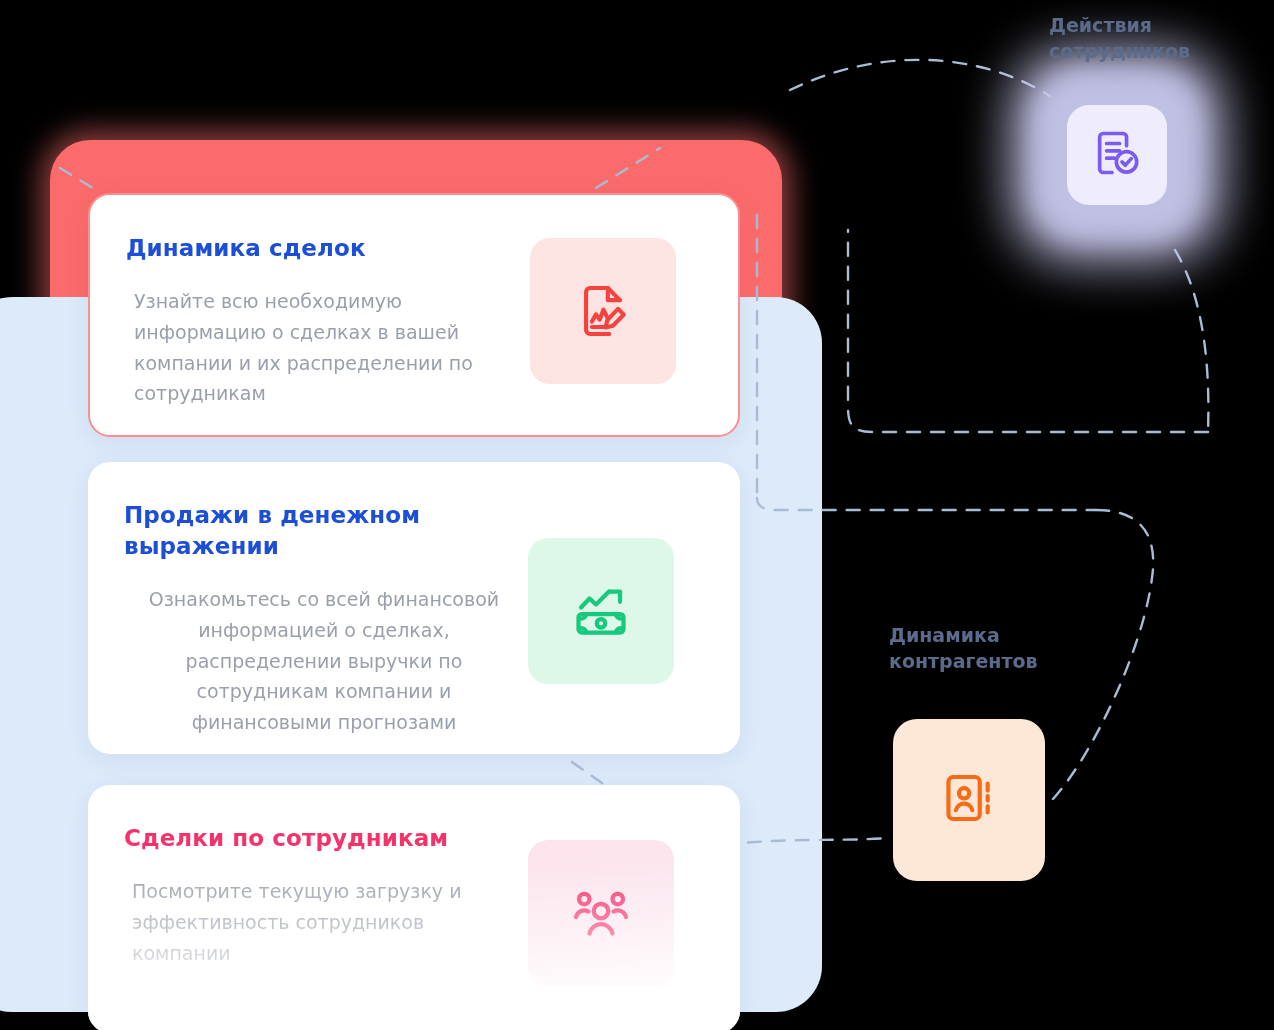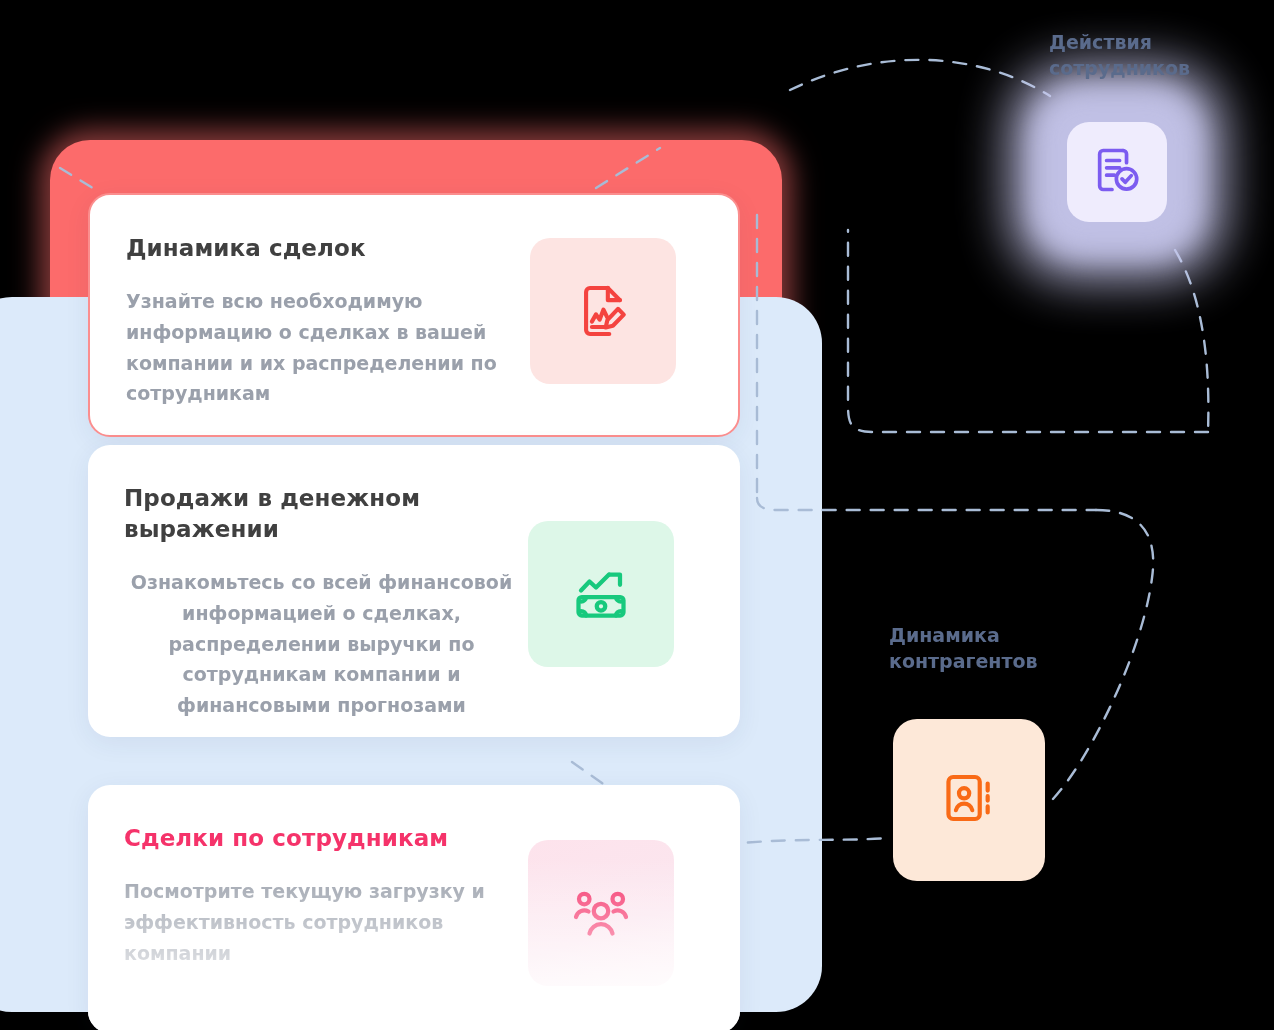--- a/index.html
+++ b/index.html
@@ -25,36 +25,36 @@
   
   .connectors{position:absolute;left:0;top:0;width:1274px;height:1030px;}
 
   
   .card{
     position:absolute;left:88px;width:652px;
     background:#ffffff;border-radius:22px;
     box-shadow:0 6px 26px rgba(40,60,100,.07);
   }
   .card.c1{top:193px;height:244px;border:2px solid #fb8e8e;box-sizing:border-box;}
-  .card.c2{top:445px;height:292px;}
+  .card.c2{top:462px;height:292px;}
   .card.c3{top:785px;height:248px;}
   .card-fade{
     position:absolute;left:0;top:0;width:100%;height:100%;
     border-radius:22px;pointer-events:none;
     background:linear-gradient(to bottom,rgba(255,255,255,0) 30%,rgba(255,255,255,.78) 82%,rgba(255,255,255,.95) 100%);
   }
   .card-body{position:relative;padding:38px 0 0 36px;width:400px;}
   .card-title{
-    font-size:23px;font-weight:bold;color:#404040;
+    font-size:23px;font-weight:bold;color:#1d4ed8;
     line-height:1.35;margin:0 0 22px 0;letter-spacing:.1px;
   }
   .card.c3 .card-title{color:#f5336a;}
   .card-desc{
-    font-size:19px;color:#9aa0ab;line-height:1.62;margin:0;
-    font-weight:700;max-width:385px;
+    font-size:19px;color:#9aa0ab;line-height:1.62;margin:8px;
+    font-weight:400;max-width:385px;
   }
   .card.c2 .card-desc{max-width:395px;text-align:center;}
   .card-icon{
     position:absolute;border-radius:20px;
     display:flex;align-items:center;justify-content:center;
   }
   .card.c1 .card-icon{left:440px;top:43px;width:146px;height:146px;background:#fde4e2;}
   .card.c2 .card-icon{left:440px;top:76px;width:146px;height:146px;background:#ddf7e8;}
   .card.c3 .card-icon{left:440px;top:55px;width:146px;height:146px;
      background:linear-gradient(160deg,#fde3ec 0%,#fbe6ef 60%,#fdf0f5 100%);}
@@ -75,21 +75,21 @@
     position:relative;width:100px;height:100px;border-radius:22px;
     display:flex;align-items:center;justify-content:center;
   }
   .node .label{
     position:absolute;font-size:19px;font-weight:bold;color:#5a6b8c;
     line-height:1.35;width:180px;
   }
   #node-deals{left:703px;top:105px;}
   #node-deals .tile{background:#d9f4fa;}
   #node-deals .label{left:-4px;top:-76px;}
-  #node-actions{left:1067px;top:122px;}
+  #node-actions{left:1067px;top:105px;}
   #node-actions .tile{background:#efecfd;}
   #node-actions .label{left:-18px;top:-92px;}
   #node-counterparties{left:893px;top:719px;}
   #node-counterparties .tile{width:152px;height:162px;border-radius:24px;background:#fde8d8;}
   #node-counterparties .label{left:-4px;top:-96px;}
 </style>
 </head>
 <body>
 
 <div id="stage">

